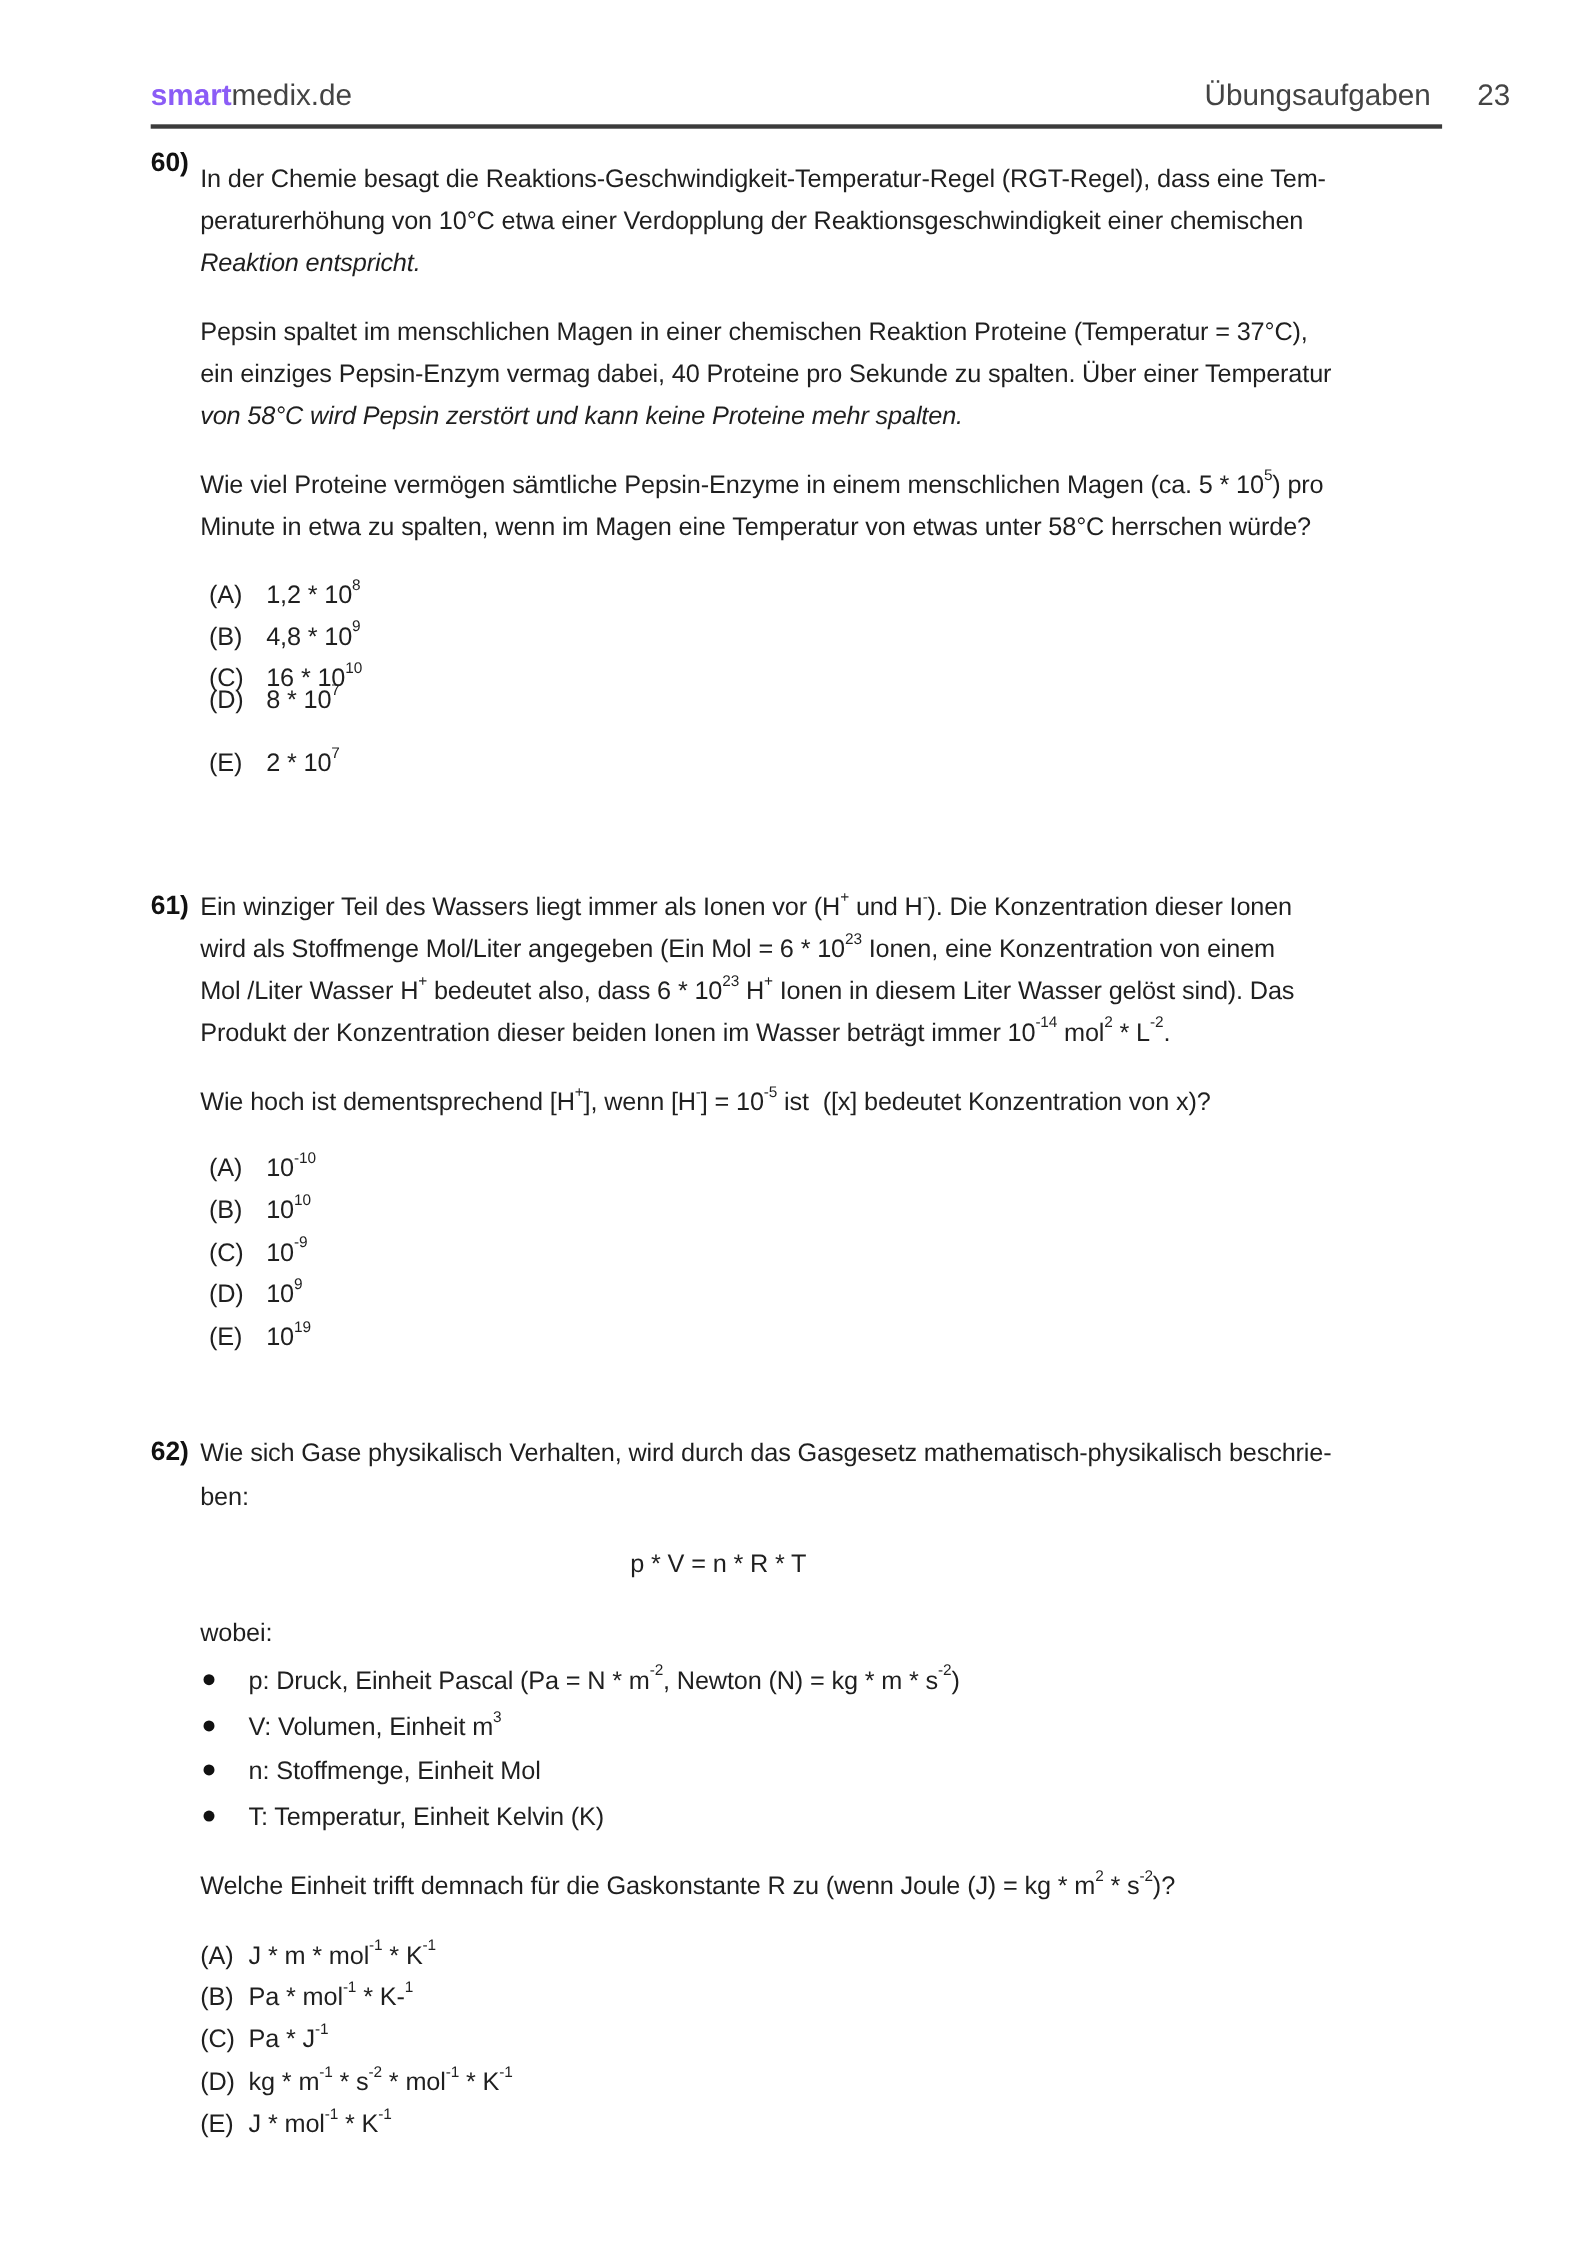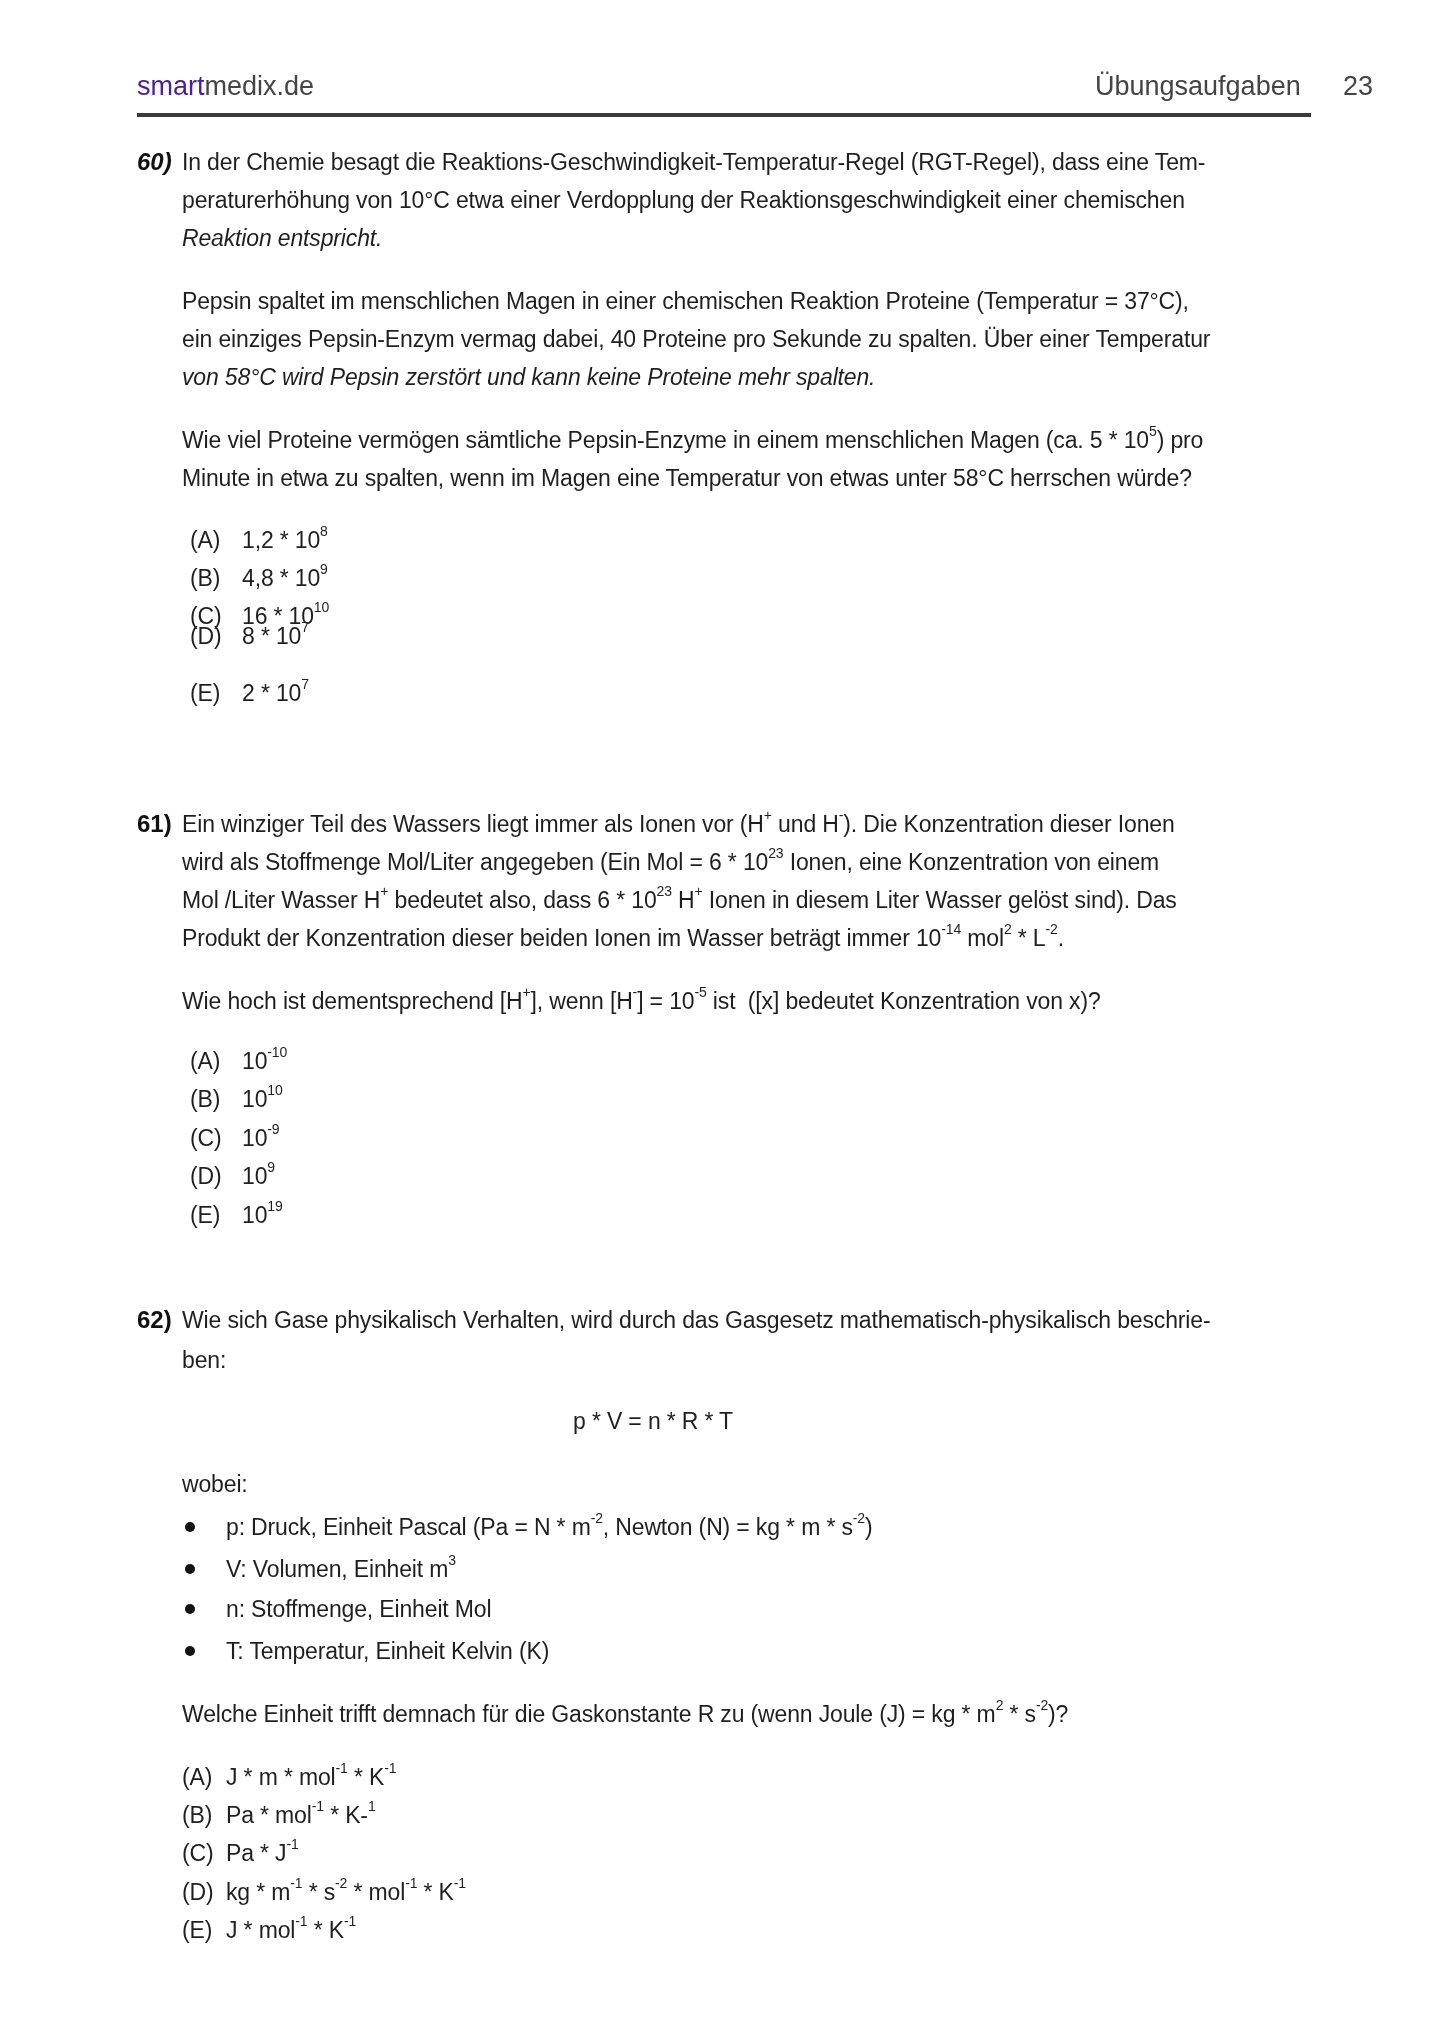--- a/index.html
+++ b/index.html
@@ -3,38 +3,38 @@
 <meta charset="utf-8">
 <style>
   html, body { margin: 0; padding: 0; background: #ffffff; }
   body {
     width: 1445px; height: 2043px; position: relative; overflow: hidden;
     font-family: "Liberation Sans", "DejaVu Sans", sans-serif;
     color: #1f1f1f;
   }
   .abs { position: absolute; white-space: nowrap; }
   .hdr { font-size: 27px; color: #444; line-height: 32px; }
-  .hdr-brand b { font-weight: 400; color: #4c1d95; }
+  .hdr-brand b { font-weight: 700; color: #8b5cf6; }
   .rule { position: absolute; left: 137px; width: 1174px; top: 113px; height: 4px; background: #3b3b3b; }
   .txt { font-size: 23px; line-height: 38px; letter-spacing: -0.15px; }
   .qnum { font-size: 24px; font-weight: 700; color: #111; }
   sup { font-size: 14px; line-height: 0; position: relative; top: -3px; vertical-align: super; }
   .opt-lbl { display: inline-block; width: 52px; }
   .opt2-lbl { display: inline-block; width: 44px; }
   .bullet { position: absolute; width: 10px; height: 10px; border-radius: 50%; background: #111; }
 </style>
 </head>
 <body>
 
 <div class="abs hdr hdr-brand" style="left:137px; top:70px;"><b>smart</b><span>medix.de</span></div>
 <div class="abs hdr" style="left:1095px; top:70px;">Übungsaufgaben</div>
 <div class="abs hdr" style="left:1343px; top:70px;">23</div>
 <div class="rule"></div>
 
-<div class="abs qnum" style="left:137px; top:143px; line-height:38px;font-style:italic;">60)</div>
+<div class="abs qnum" style="left:137px; top:129px; line-height:38px;">60)</div>
 <div>
   <div class="abs txt" style="left:182px; top:143px;">In der Chemie besagt die Reaktions-Geschwindigkeit-Temperatur-Regel (RGT-Regel), dass eine Tem-</div>
   <div class="abs txt" style="left:182px; top:181px;">peraturerhöhung von 10°C etwa einer Verdopplung der Reaktionsgeschwindigkeit einer chemischen</div>
   <div class="abs txt" style="left:182px; top:219px;font-style:italic;">Reaktion entspricht.</div>
 
   <div class="abs txt" style="left:182px; top:282px;">Pepsin spaltet im menschlichen Magen in einer chemischen Reaktion Proteine (Temperatur = 37°C),</div>
   <div class="abs txt" style="left:182px; top:320px;">ein einziges Pepsin-Enzym vermag dabei, 40 Proteine pro Sekunde zu spalten. Über einer Temperatur</div>
   <div class="abs txt" style="left:182px; top:358px;font-style:italic;">von 58°C wird Pepsin zerstört und kann keine Proteine mehr spalten.</div>
 
   <div class="abs txt" style="left:182px; top:421px;"><span>Wie viel Proteine vermögen sämtliche Pepsin-Enzyme in einem menschlichen Magen (ca. 5 * 10</span><sup>5</sup><span>) pro</span></div>

